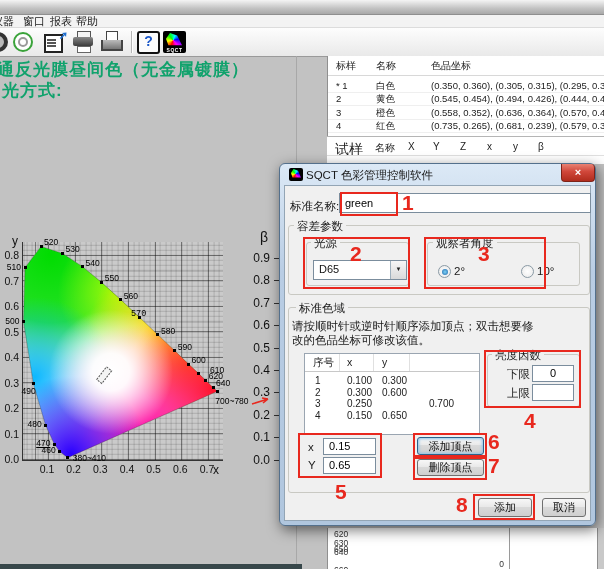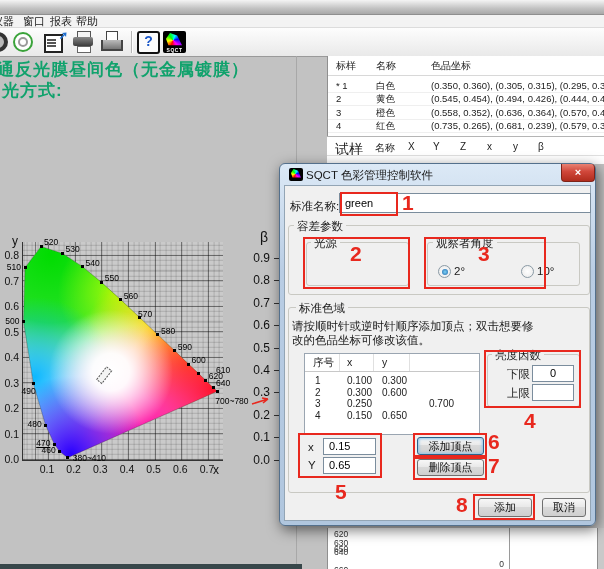--- a/index.html
+++ b/index.html
@@ -281,29 +281,29 @@
           <div class="locus-label" style="left: 21.1158px; top: -3.619px;">520</div>
           <div class="locus-dot" style="left: 38.0585px; top: 9.9955px;"></div>
           <div class="locus-label" style="left: 42.5585px; top: 3.4955px;">530</div>
           <div class="locus-dot" style="left: 58.0343px; top: 23.1535px;"></div>
           <div class="locus-label" style="left: 62.5343px; top: 16.6535px;">540</div>
           <div class="locus-dot" style="left: 77.2367px; top: 38.9635px;"></div>
           <div class="locus-label" style="left: 81.7367px; top: 32.4635px;">550</div>
           <div class="locus-dot" style="left: 96.3058px; top: 56.2525px;"></div>
           <div class="locus-label" style="left: 100.806px; top: 49.7525px;">560</div>
           <div class="locus-dot" style="left: 115.241px; top: 74.0515px;"></div>
-          <div class="locus-label" style="left: 115px; top: 67.5515px;">570</div>
+          <div class="locus-label" style="left: 108px; top: 67.5515px; font-family: Liberation Mono, monospace;">570</div>
           <div class="locus-dot" style="left: 133.484px; top: 91.417px;"></div>
           <div class="locus-label" style="left: 137.984px; top: 84.917px;">580</div>
           <div class="locus-dot" style="left: 150.206px; top: 107.329px;"></div>
           <div class="locus-label" style="left: 154.706px; top: 100.829px;">590</div>
           <div class="locus-dot" style="left: 164.021px; top: 120.513px;"></div>
           <div class="locus-label" style="left: 168.521px; top: 114.013px;">600</div>
           <div class="locus-dot" style="left: 174.369px; top: 130.33px;"></div>
-          <div class="locus-label" style="left: 193px; top: 123.83px;">610</div>
+          <div class="locus-label" style="left: 187px; top: 123.83px;">610</div>
           <div class="locus-dot" style="left: 181.223px; top: 136.883px;"></div>
           <div class="locus-label" style="left: 185.723px; top: 130.383px;">620</div>
           <div class="locus-dot" style="left: 188.557px; top: 143.87px;"></div>
           <div class="locus-label" style="left: 193.057px; top: 137.37px;">640</div>
           <div class="locus-dot" style="left: 192.744px; top: 147.849px;"></div>
           <div class="locus-label" style="left: 192.244px; top: 155.349px;">700~780</div>
           <div class="locus-dot" style="left: 43.2325px; top: 214.225px;"></div>
           <div class="locus-label" style="left: 49.7325px; top: 211.725px;">380~410</div>
           <div class="locus-dot" style="left: 35.2048px; top: 207.927px;"></div>
           <div class="locus-label" style="left: 15.7048px; top: 204.427px; width: 17px; text-align: right;">460</div>
@@ -394,20 +394,24 @@
     <div id="dlg-client"></div>
 
     <div class="dlg-label" style="left:10px;top:35px">标准名称:</div>
     <div class="field" style="left:59px;top:29px;width:240px;height:18px">green</div>
 
     <div class="groupbox" style="left:8px;top:61px;width:300px;height:68px"></div>
     <div class="grouplab" style="left:14px;top:55px">容差参数</div>
 
     <div class="groupbox" style="left:26px;top:78px;width:101px;height:42px"></div>
     <div class="grouplab" style="left:31px;top:72px">光源</div>
+    <div class="combo" style="left:33px;top:96px;width:92px;height:18px">
+      <div class="val">D65</div>
+      <div class="btn">▼</div>
+    </div>
 
     <div class="groupbox" style="left:147px;top:78px;width:151px;height:42px"></div>
     <div class="grouplab" style="left:153px;top:72px">观察者角度</div>
     <div class="radio sel" style="left:158px;top:101px"></div>
     <div class="dlg-label" style="left:174px;top:101px">2°</div>
     <div class="radio" style="left:241px;top:101px"></div>
     <div class="dlg-label" style="left:257px;top:101px">10°</div>
 
     <div class="groupbox" style="left:8px;top:143px;width:300px;height:184px"></div>
     <div class="grouplab" style="left:16px;top:137px">标准色域</div>

